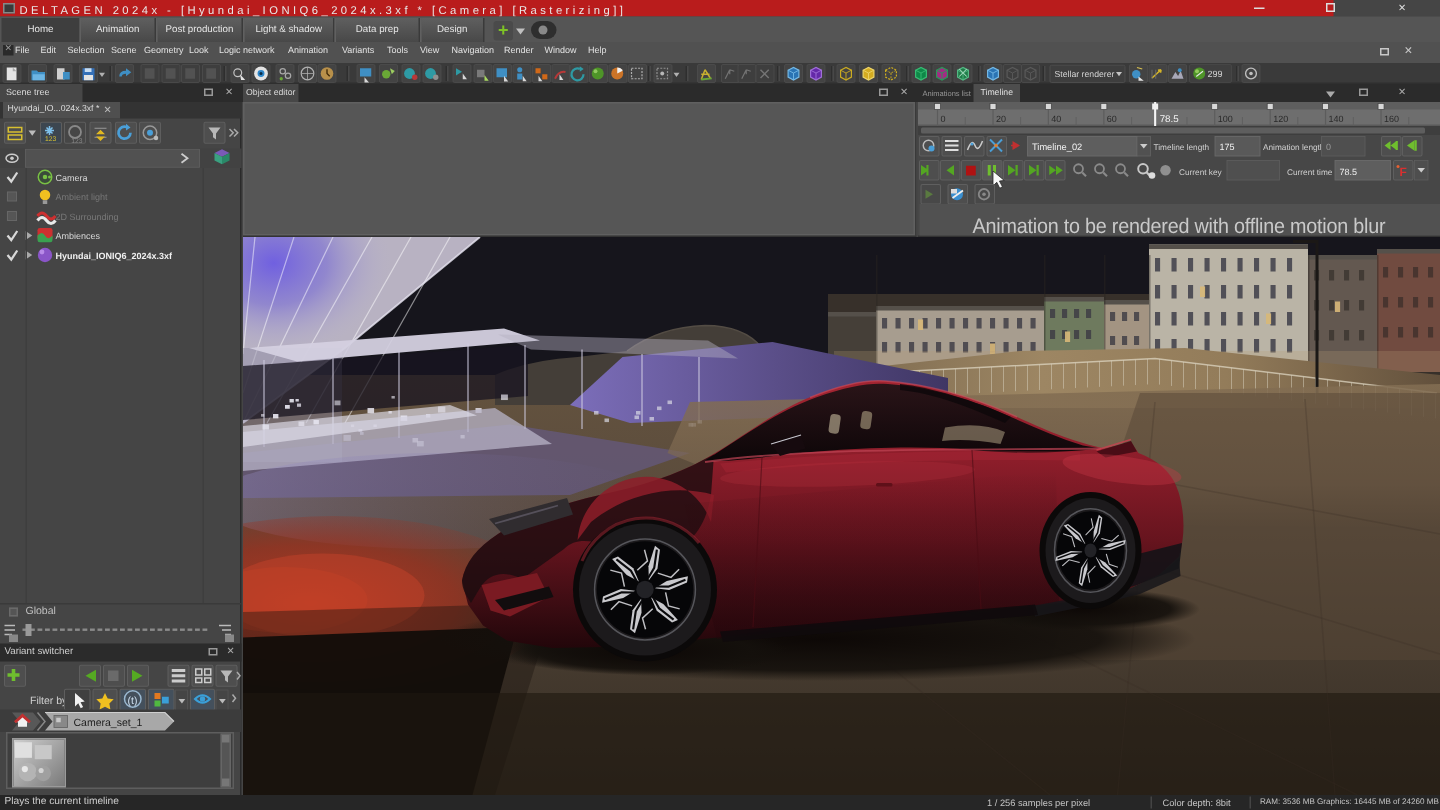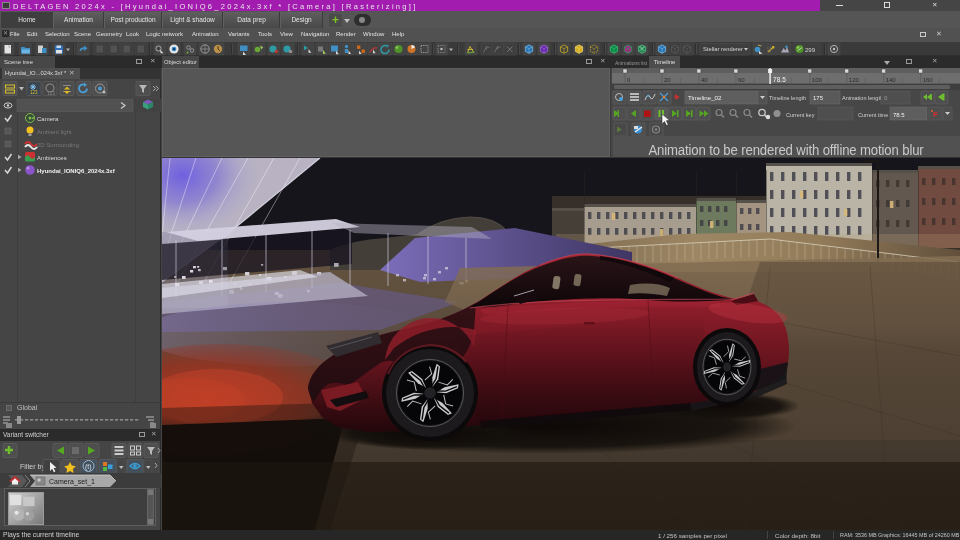--- a/index.html
+++ b/index.html
@@ -2,21 +2,21 @@
 <html><head><meta charset="utf-8">
 <style>
 *{margin:0;padding:0;box-sizing:border-box}
 html,body{width:960px;height:540px;overflow:hidden}
 body{font-family:"Liberation Sans",sans-serif;background:#454545;position:relative}
 .a{position:absolute}
 .t7{font-size:7px;color:#dcdcdc;white-space:nowrap}
 .t65{font-size:6.5px;color:#d4d4d4;white-space:nowrap}
 </style></head><body>
 
-<div class="a" style="left:0;top:0;width:820px;height:11px;background:#a21caf">
+<div class="a" style="left:0;top:0;width:889px;height:11px;background:#b91c1c">
 <div class="a" style="left:2px;top:2px;width:8px;height:7px;background:#3a3a3a;border:1px solid #888"></div>
 <div class="a" style="left:13px;top:1.5px;color:#e8e8e8;font-size:7.5px;letter-spacing:2.3px;white-space:nowrap">DELTAGEN 2024x - [Hyundai_IONIQ6_2024x.3xf * [Camera] [Rasterizing]]</div>
 <div class="a" style="left:836px;top:5px;width:7px;height:1px;background:#ddd"></div>
 <div class="a" style="left:884px;top:2px;width:6px;height:6px;border:1px solid #ddd"></div>
 <div class="a t65" style="left:932px;top:1px;color:#ddd">✕</div>
 </div>
 <div class="a" style="left:0;top:11px;width:960px;height:19px;background:#555555">
 <div class="a" style="left:1px;top:1px;width:52px;height:16px;background:#3e3e3e;color:#e6e6e6;font-size:6.5px;text-align:center;line-height:16px">Home</div>
 <div class="a" style="left:53px;top:1px;width:51px;height:16px;background:linear-gradient(#5f5f5f,#484848);border-left:1px solid #606060;border-right:1px solid #3a3a3a;color:#e6e6e6;font-size:6.5px;text-align:center;line-height:16px">Animation</div>
 <div class="a" style="left:104px;top:1px;width:58px;height:16px;background:linear-gradient(#5f5f5f,#484848);border-left:1px solid #606060;border-right:1px solid #3a3a3a;color:#e6e6e6;font-size:6.5px;text-align:center;line-height:16px">Post production</div>

